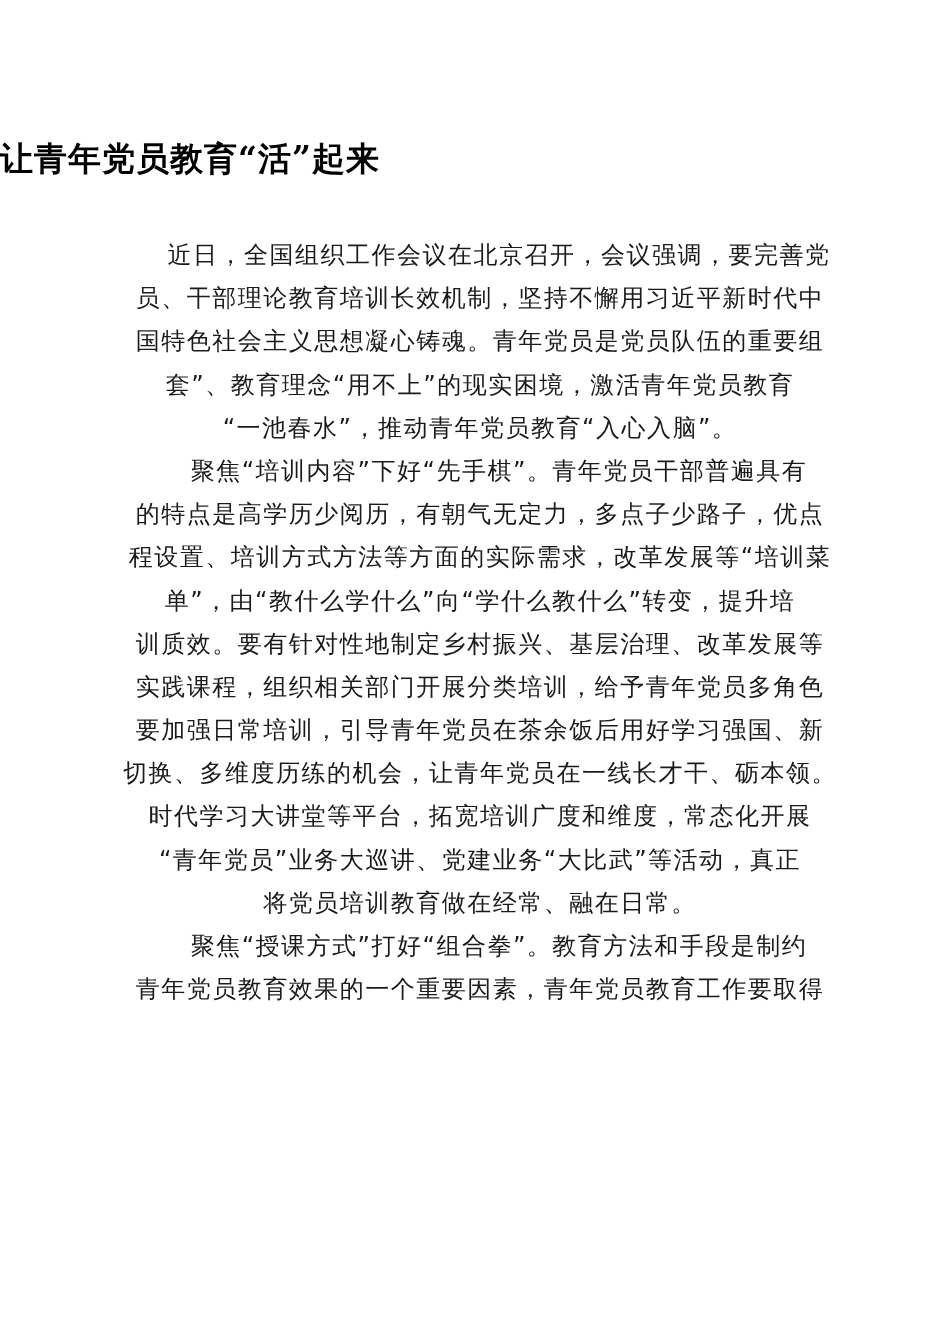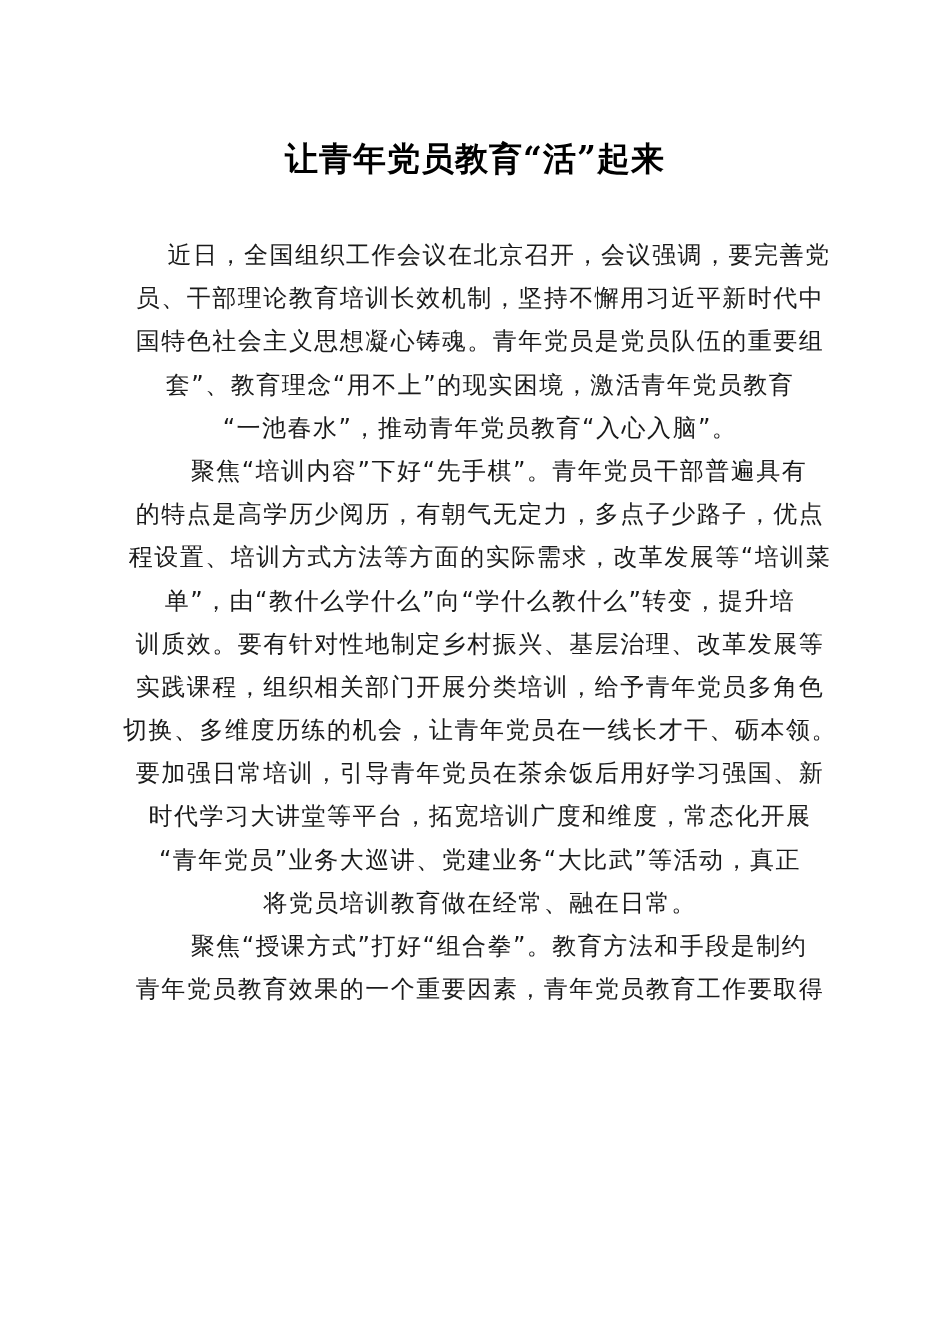--- a/index.html
+++ b/index.html
@@ -20,21 +20,21 @@
       top: 0;
       width: 950px;
       height: 1344px;
       background: #ffffff;
     }
     .title {
       position: absolute;
       left: 0;
       top: 137px;
       width: 950px;
-      text-align: center;
+      text-align: left;
       font-family: "DejaVu Serif", "Liberation Serif", serif;
       font-weight: bold;
       font-size: 33px;
       line-height: 44px;
       letter-spacing: 1px;
       color: #000000;
     }
     .body {
       position: absolute;
       left: 120px;
@@ -71,22 +71,22 @@
       <div class="line">“一池春水”，推动青年党员教育“入心入脑”。</div>
     </div>
 
     <div>
       <div class="line indent">聚焦“培训内容”下好“先手棋”。青年党员干部普遍具有</div>
       <div class="line">的特点是高学历少阅历，有朝气无定力，多点子少路子，优点</div>
       <div class="line">程设置、培训方式方法等方面的实际需求，改革发展等“培训菜</div>
       <div class="line">单”，由“教什么学什么”向“学什么教什么”转变，提升培</div>
       <div class="line">训质效。要有针对性地制定乡村振兴、基层治理、改革发展等</div>
       <div class="line">实践课程，组织相关部门开展分类培训，给予青年党员多角色</div>
+      <div class="line">要加强日常培训，引导青年党员在茶余饭后用好学习强国、新</div>
       <div class="line">切换、多维度历练的机会，让青年党员在一线长才干、砺本领。</div>
-      <div class="line">要加强日常培训，引导青年党员在茶余饭后用好学习强国、新</div>
       <div class="line">时代学习大讲堂等平台，拓宽培训广度和维度，常态化开展</div>
       <div class="line">“青年党员”业务大巡讲、党建业务“大比武”等活动，真正</div>
       <div class="line">将党员培训教育做在经常、融在日常。</div>
     </div>
 
     <div>
       <div class="line indent">聚焦“授课方式”打好“组合拳”。教育方法和手段是制约</div>
       <div class="line">青年党员教育效果的一个重要因素，青年党员教育工作要取得</div>
     </div>
   </div>

